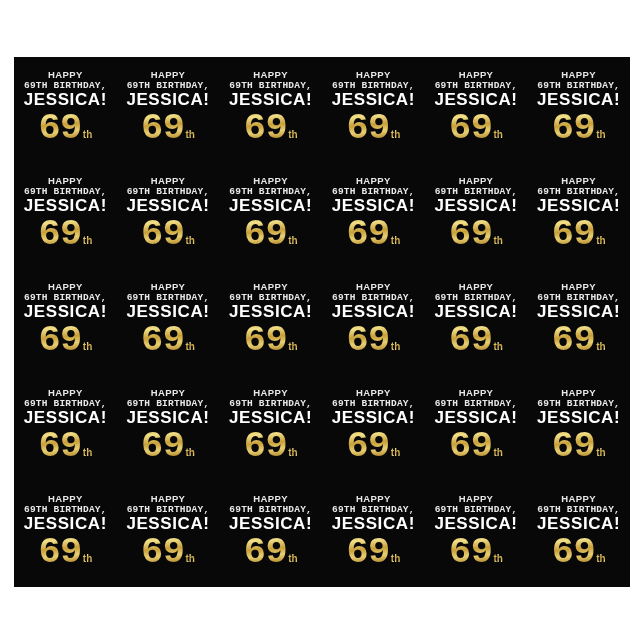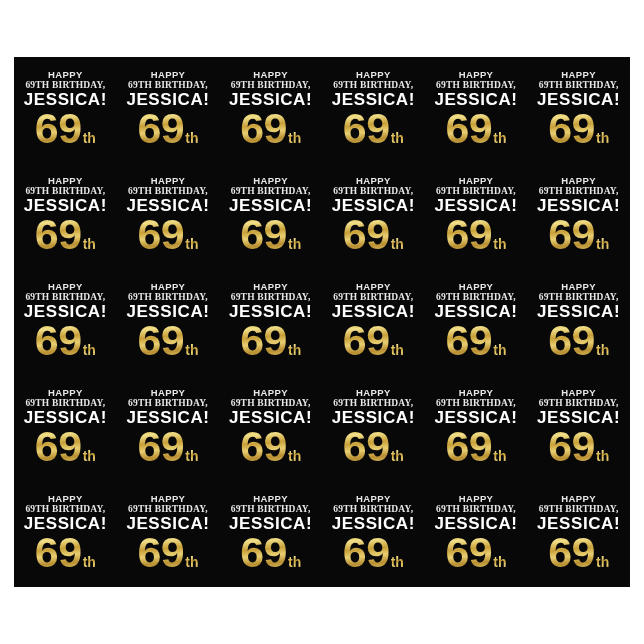--- a/index.html
+++ b/index.html
@@ -57,21 +57,21 @@
     font-size: 9.5px;
     font-weight: bold;
     letter-spacing: 0.4px;
     color: #e8e8e8;
     line-height: 11px;
     text-align: center;
     white-space: nowrap;
   }
 
   .tile-line-birthday {
-    font-family: Liberation Serif, serif;
+    font-family: Liberation Mono, monospace;
     font-size: 9.5px;
     font-weight: bold;
     letter-spacing: 0.2px;
     color: #e8e8e8;
     line-height: 11px;
     text-align: left;
     white-space: nowrap;
   }
 
   .tile-line-name {
@@ -88,41 +88,41 @@
 
   .tile-number-wrap {
     display: flex;
     align-items: baseline;
     justify-content: center;
     margin-top: 4px;
     white-space: nowrap;
   }
 
   .tile-number {
-    font-family: Liberation Sans, sans-serif;
-    font-size: 43px;
+    font-family: Liberation Mono, monospace;
+    font-size: 37px;
     font-weight: bold;
     line-height: 34px;
     letter-spacing: -0.5px;
     background: linear-gradient(175deg,
         #d8b548 0%,
         #f2e08a 18%,
         #c8a03a 42%,
         #e8cf72 60%,
         #b88f32 80%,
         #dcc063 100%);
     -webkit-background-clip: text;
     background-clip: text;
     color: transparent;
     -webkit-text-fill-color: transparent;
   }
 
   .tile-suffix {
     font-family: "Liberation Sans", sans-serif;
-    font-size: 14px;
+    font-size: 10px;
     font-weight: bold;
     line-height: 16px;
     margin-left: 1px;
     background: linear-gradient(175deg,
         #d8b548 0%,
         #f2e08a 20%,
         #c8a03a 45%,
         #e8cf72 65%,
         #bb9234 100%);
     -webkit-background-clip: text;

